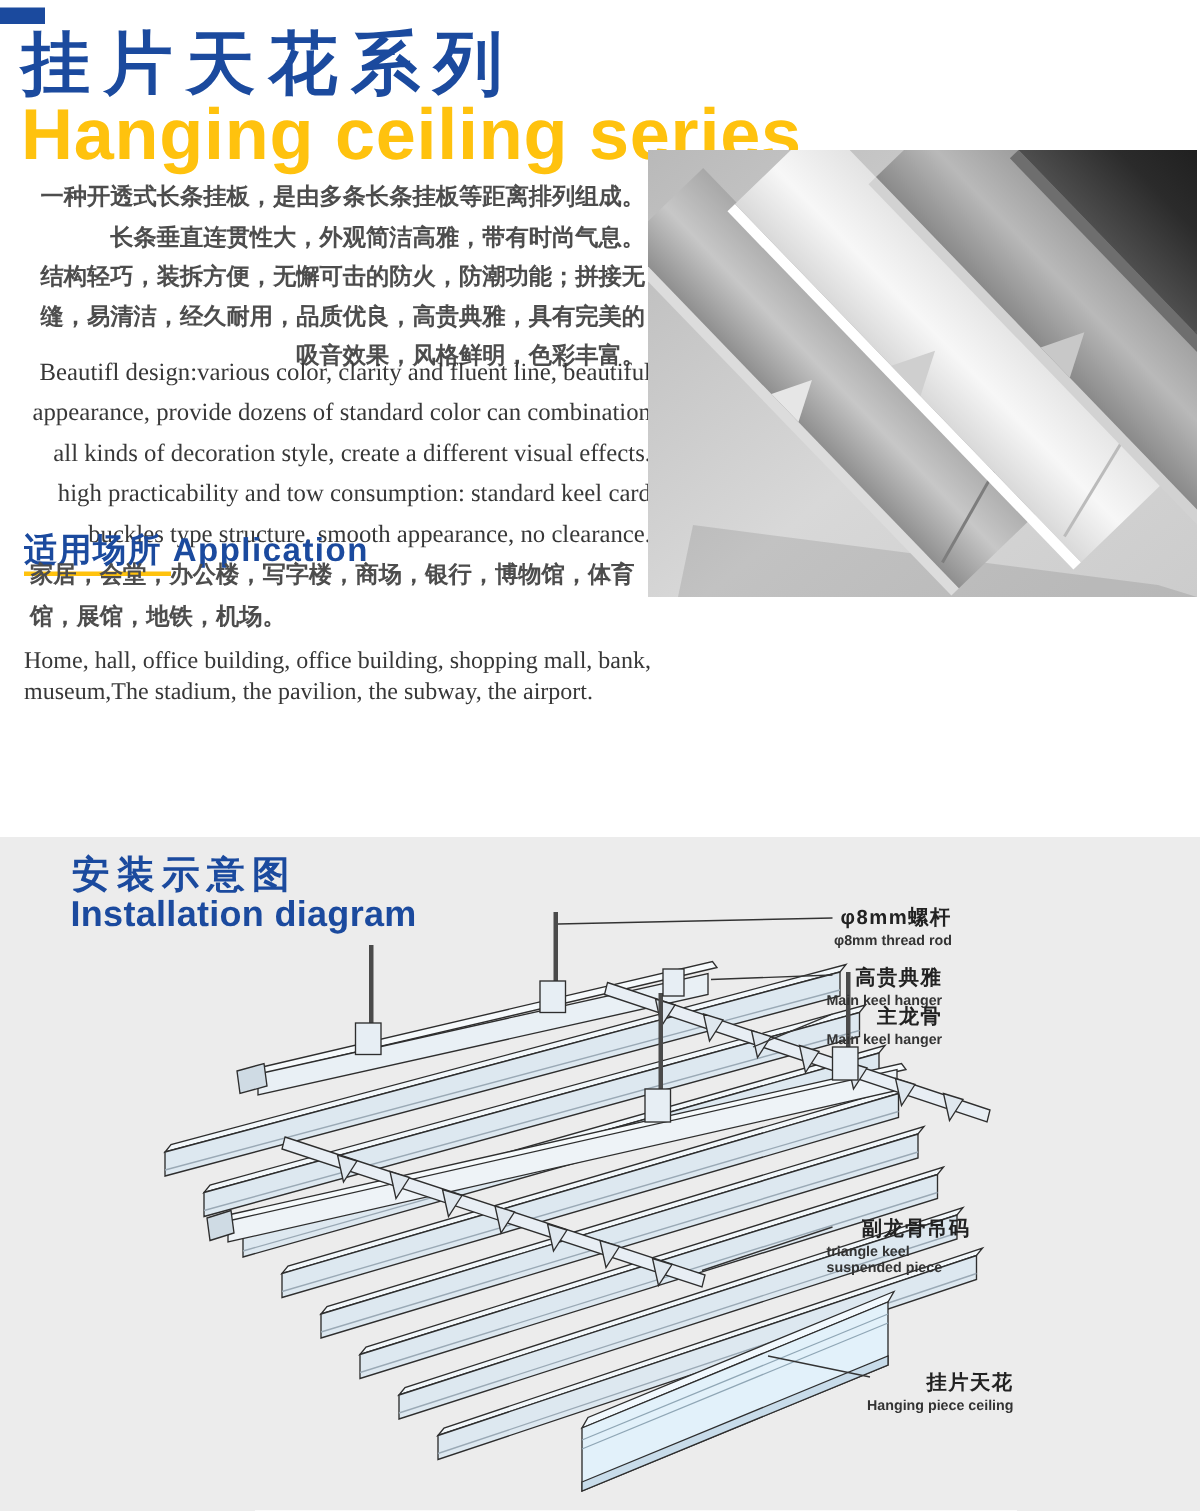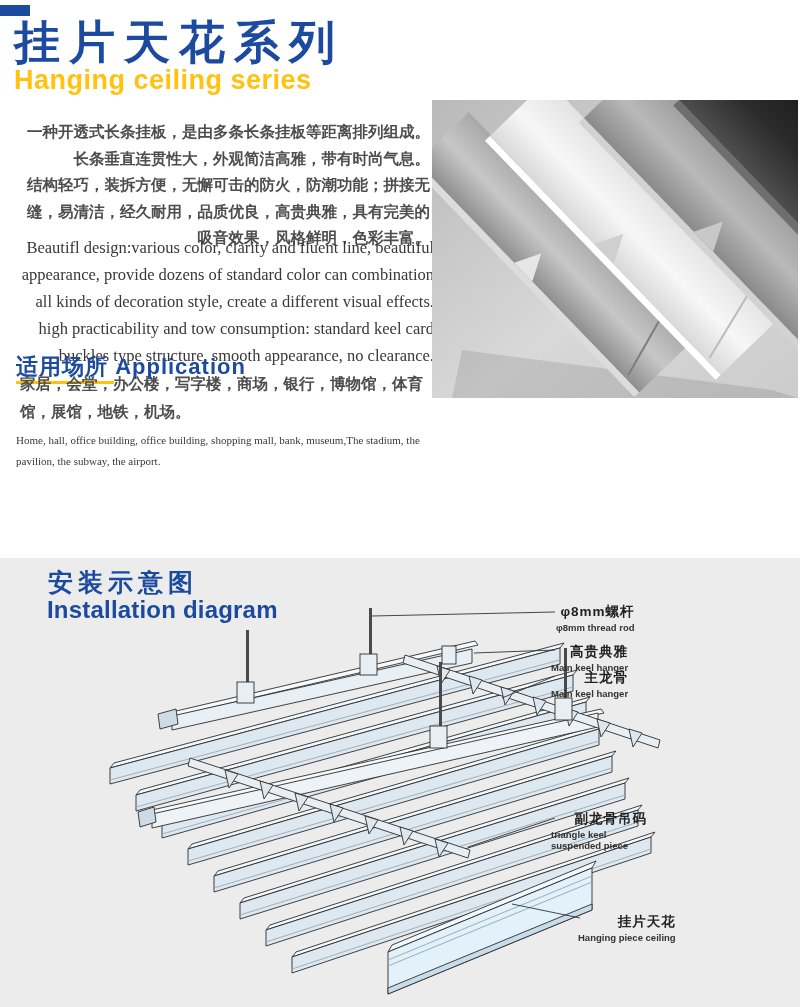--- a/index.html
+++ b/index.html
@@ -5,35 +5,35 @@
   html,body{margin:0;padding:0;}
   body{width:800px;height:1007px;position:relative;background:#ffffff;overflow:hidden;
        font-family:"Liberation Sans", sans-serif;}
   .abs{position:absolute;}
 
   
   .corner-chip{left:0;top:5px;width:30px;height:11px;background:#1B4A9E;}
 
   
   .title-zh{left:14px;top:18px;font-size:46px;font-weight:bold;color:#1B4A9E;letter-spacing:9px;line-height:1.05;}
-  .title-en{left:14px;top:67px;font-size:27px;font-weight:bold;color:#FFC20E;letter-spacing:0.5px;line-height:1.0;}
+  .title-en{left:14px;top:67px;font-size:48px;font-weight:bold;color:#FFC20E;letter-spacing:0.5px;line-height:1.0;}
 
   
   .intro-zh{left:16px;top:119px;width:414px;font-size:15.5px;font-weight:bold;color:#4d4d4d;
             line-height:26.5px;text-align:justify;}
   .intro-en{left:16px;top:234px;width:418px;font-family:"Liberation Serif", serif;
             font-size:16.5px;color:#383838;line-height:27px;}
   .intro-en p, .intro-zh p{margin:0;text-align:right;}
 
   
   .app-heading{left:16px;top:352px;font-size:22px;font-weight:bold;color:#1B4A9E;letter-spacing:1px;}
   .app-underline{left:16px;top:381px;width:98px;height:3px;background:#FFC20E;}
   .app-zh{left:20px;top:370px;width:408px;font-size:15.5px;font-weight:bold;color:#4d4d4d;line-height:28px;}
   .app-en{left:16px;top:430px;width:420px;font-family:"Liberation Serif", serif;
-          font-size:11px;color:#383838;line-height:21px;}
+          font-size:16px;color:#383838;line-height:21px;}
 
   
   .photo{left:432px;top:100px;width:366px;height:298px;overflow:hidden;}
 
   
   .install-section{left:0;top:558px;width:800px;height:449px;background:#ECECEC;}
   .install-title-zh{left:48px;top:566px;font-size:25px;font-weight:bold;color:#1B4A9E;letter-spacing:5px;}
   .install-title-en{left:47px;top:596px;font-size:24px;font-weight:bold;color:#1B4A9E;letter-spacing:0.2px;text-align:center;}
 
   .diagram-svg{left:40px;top:600px;}

